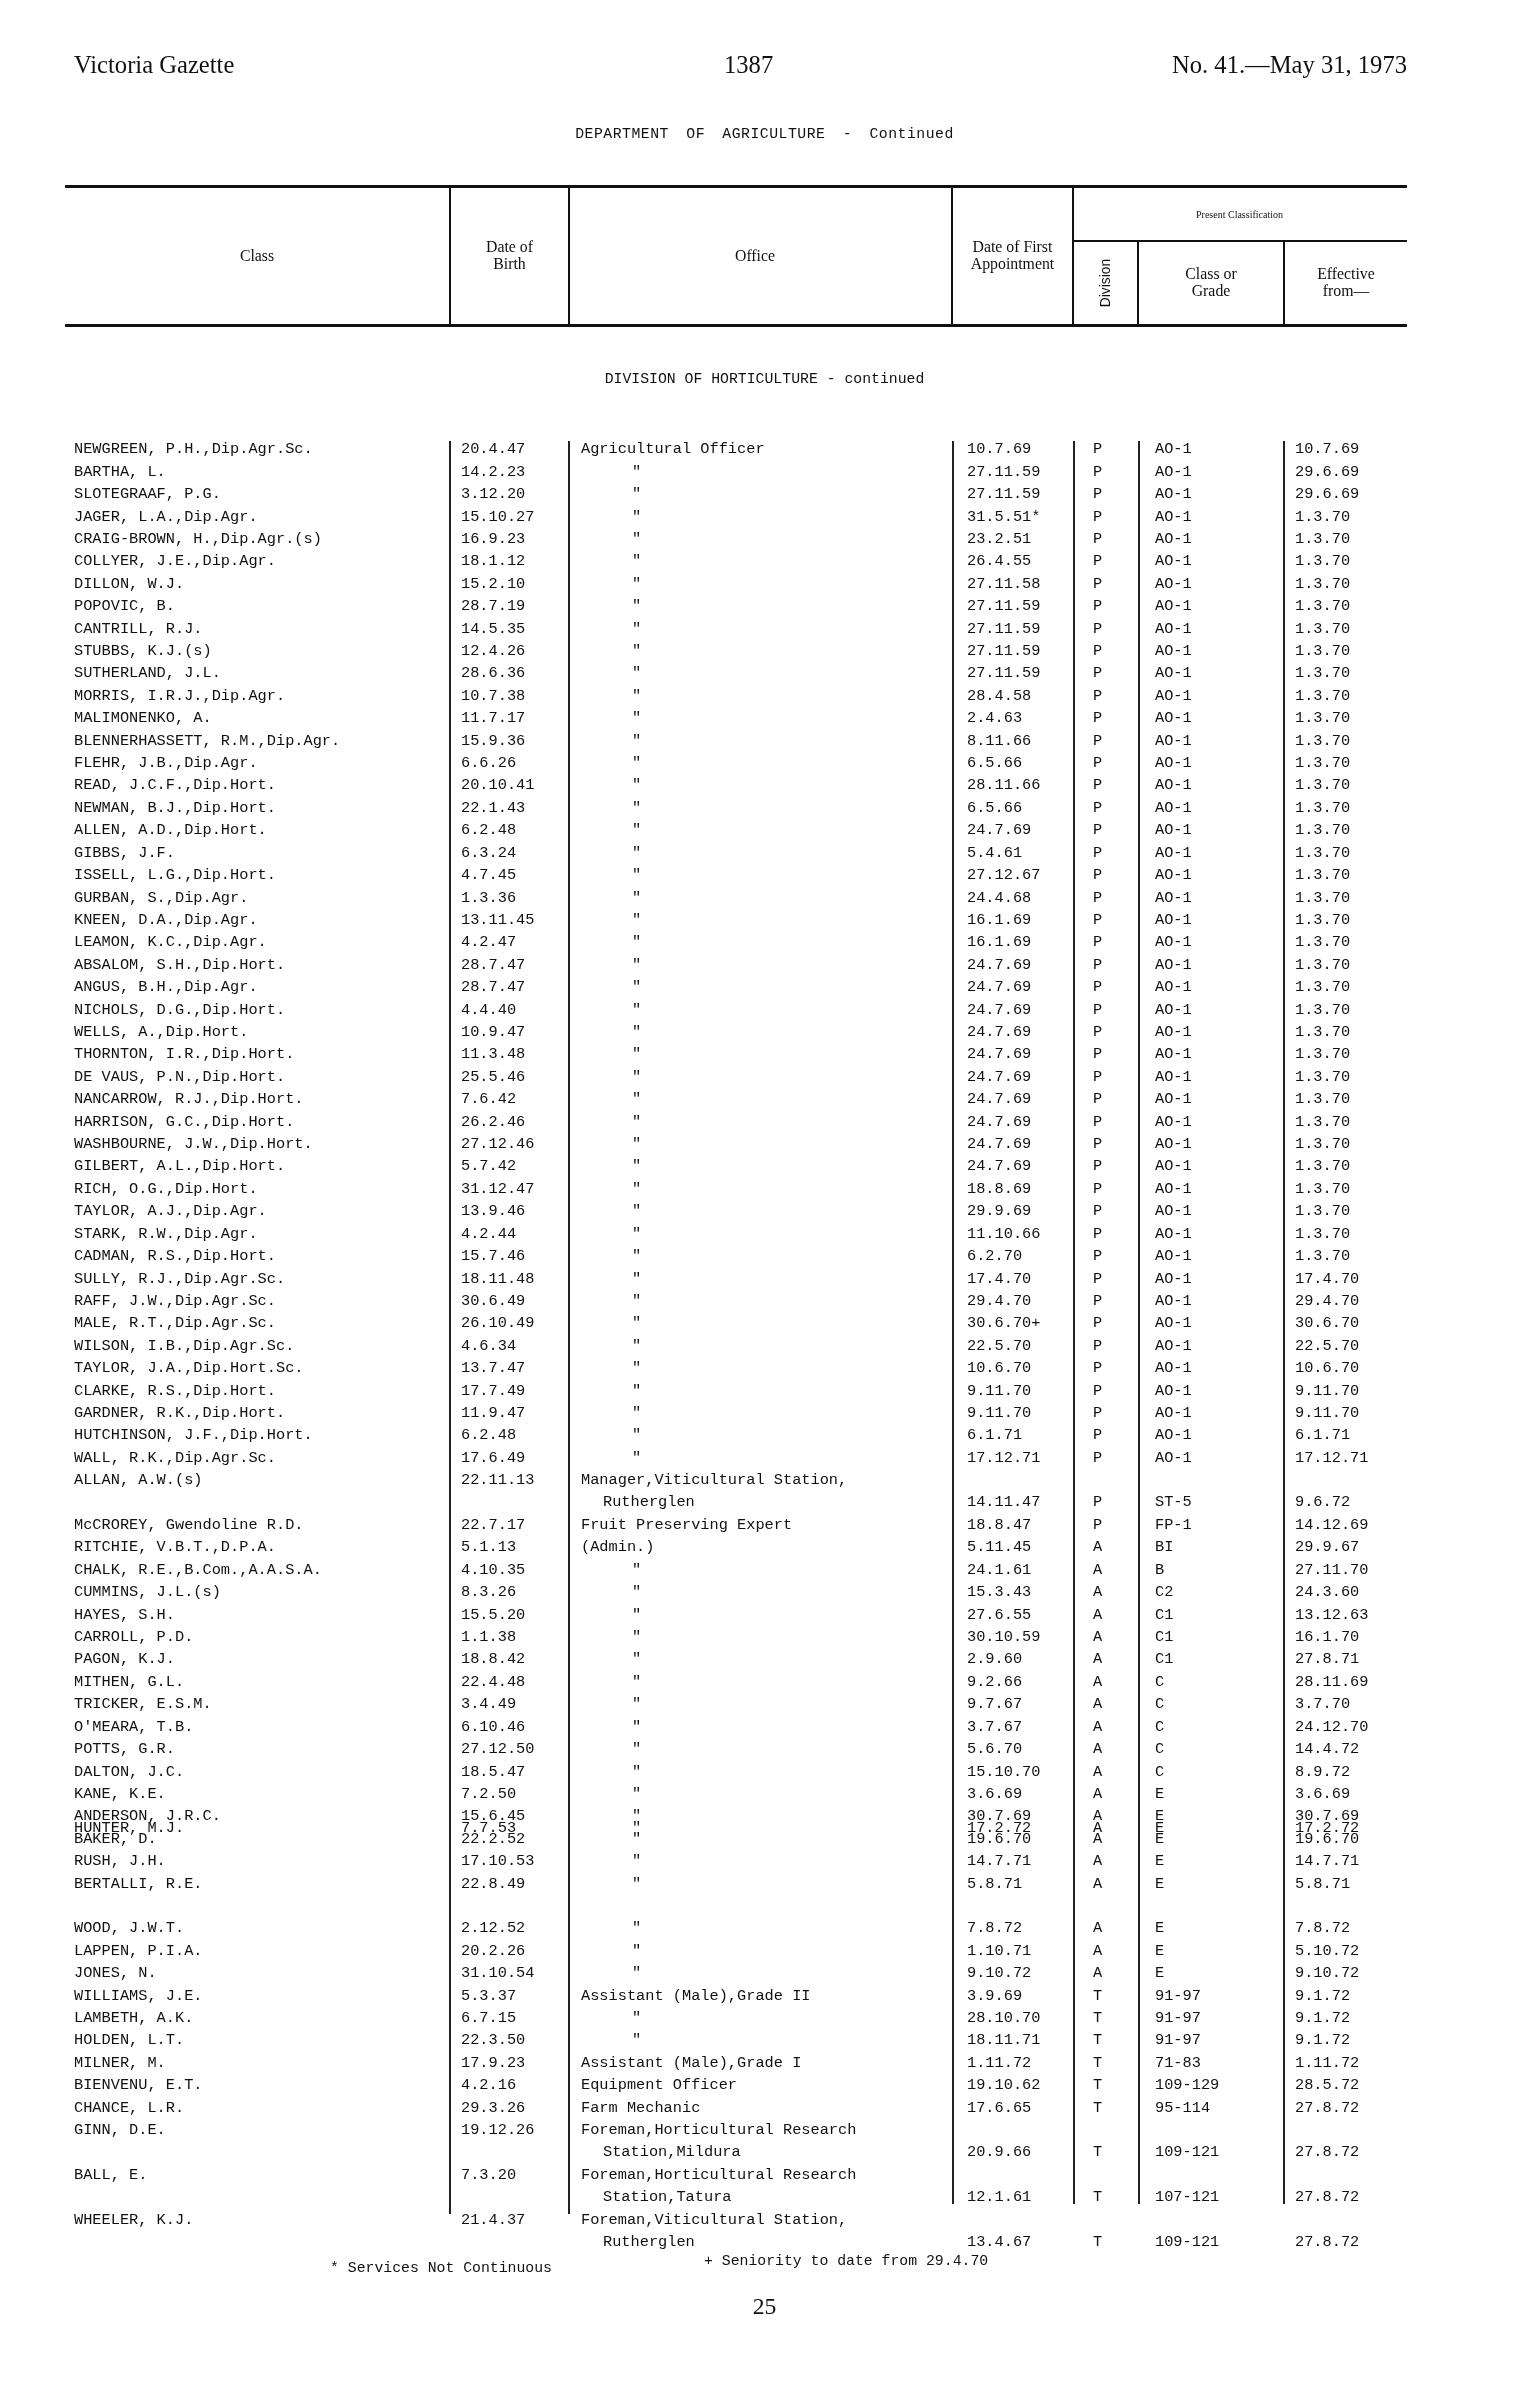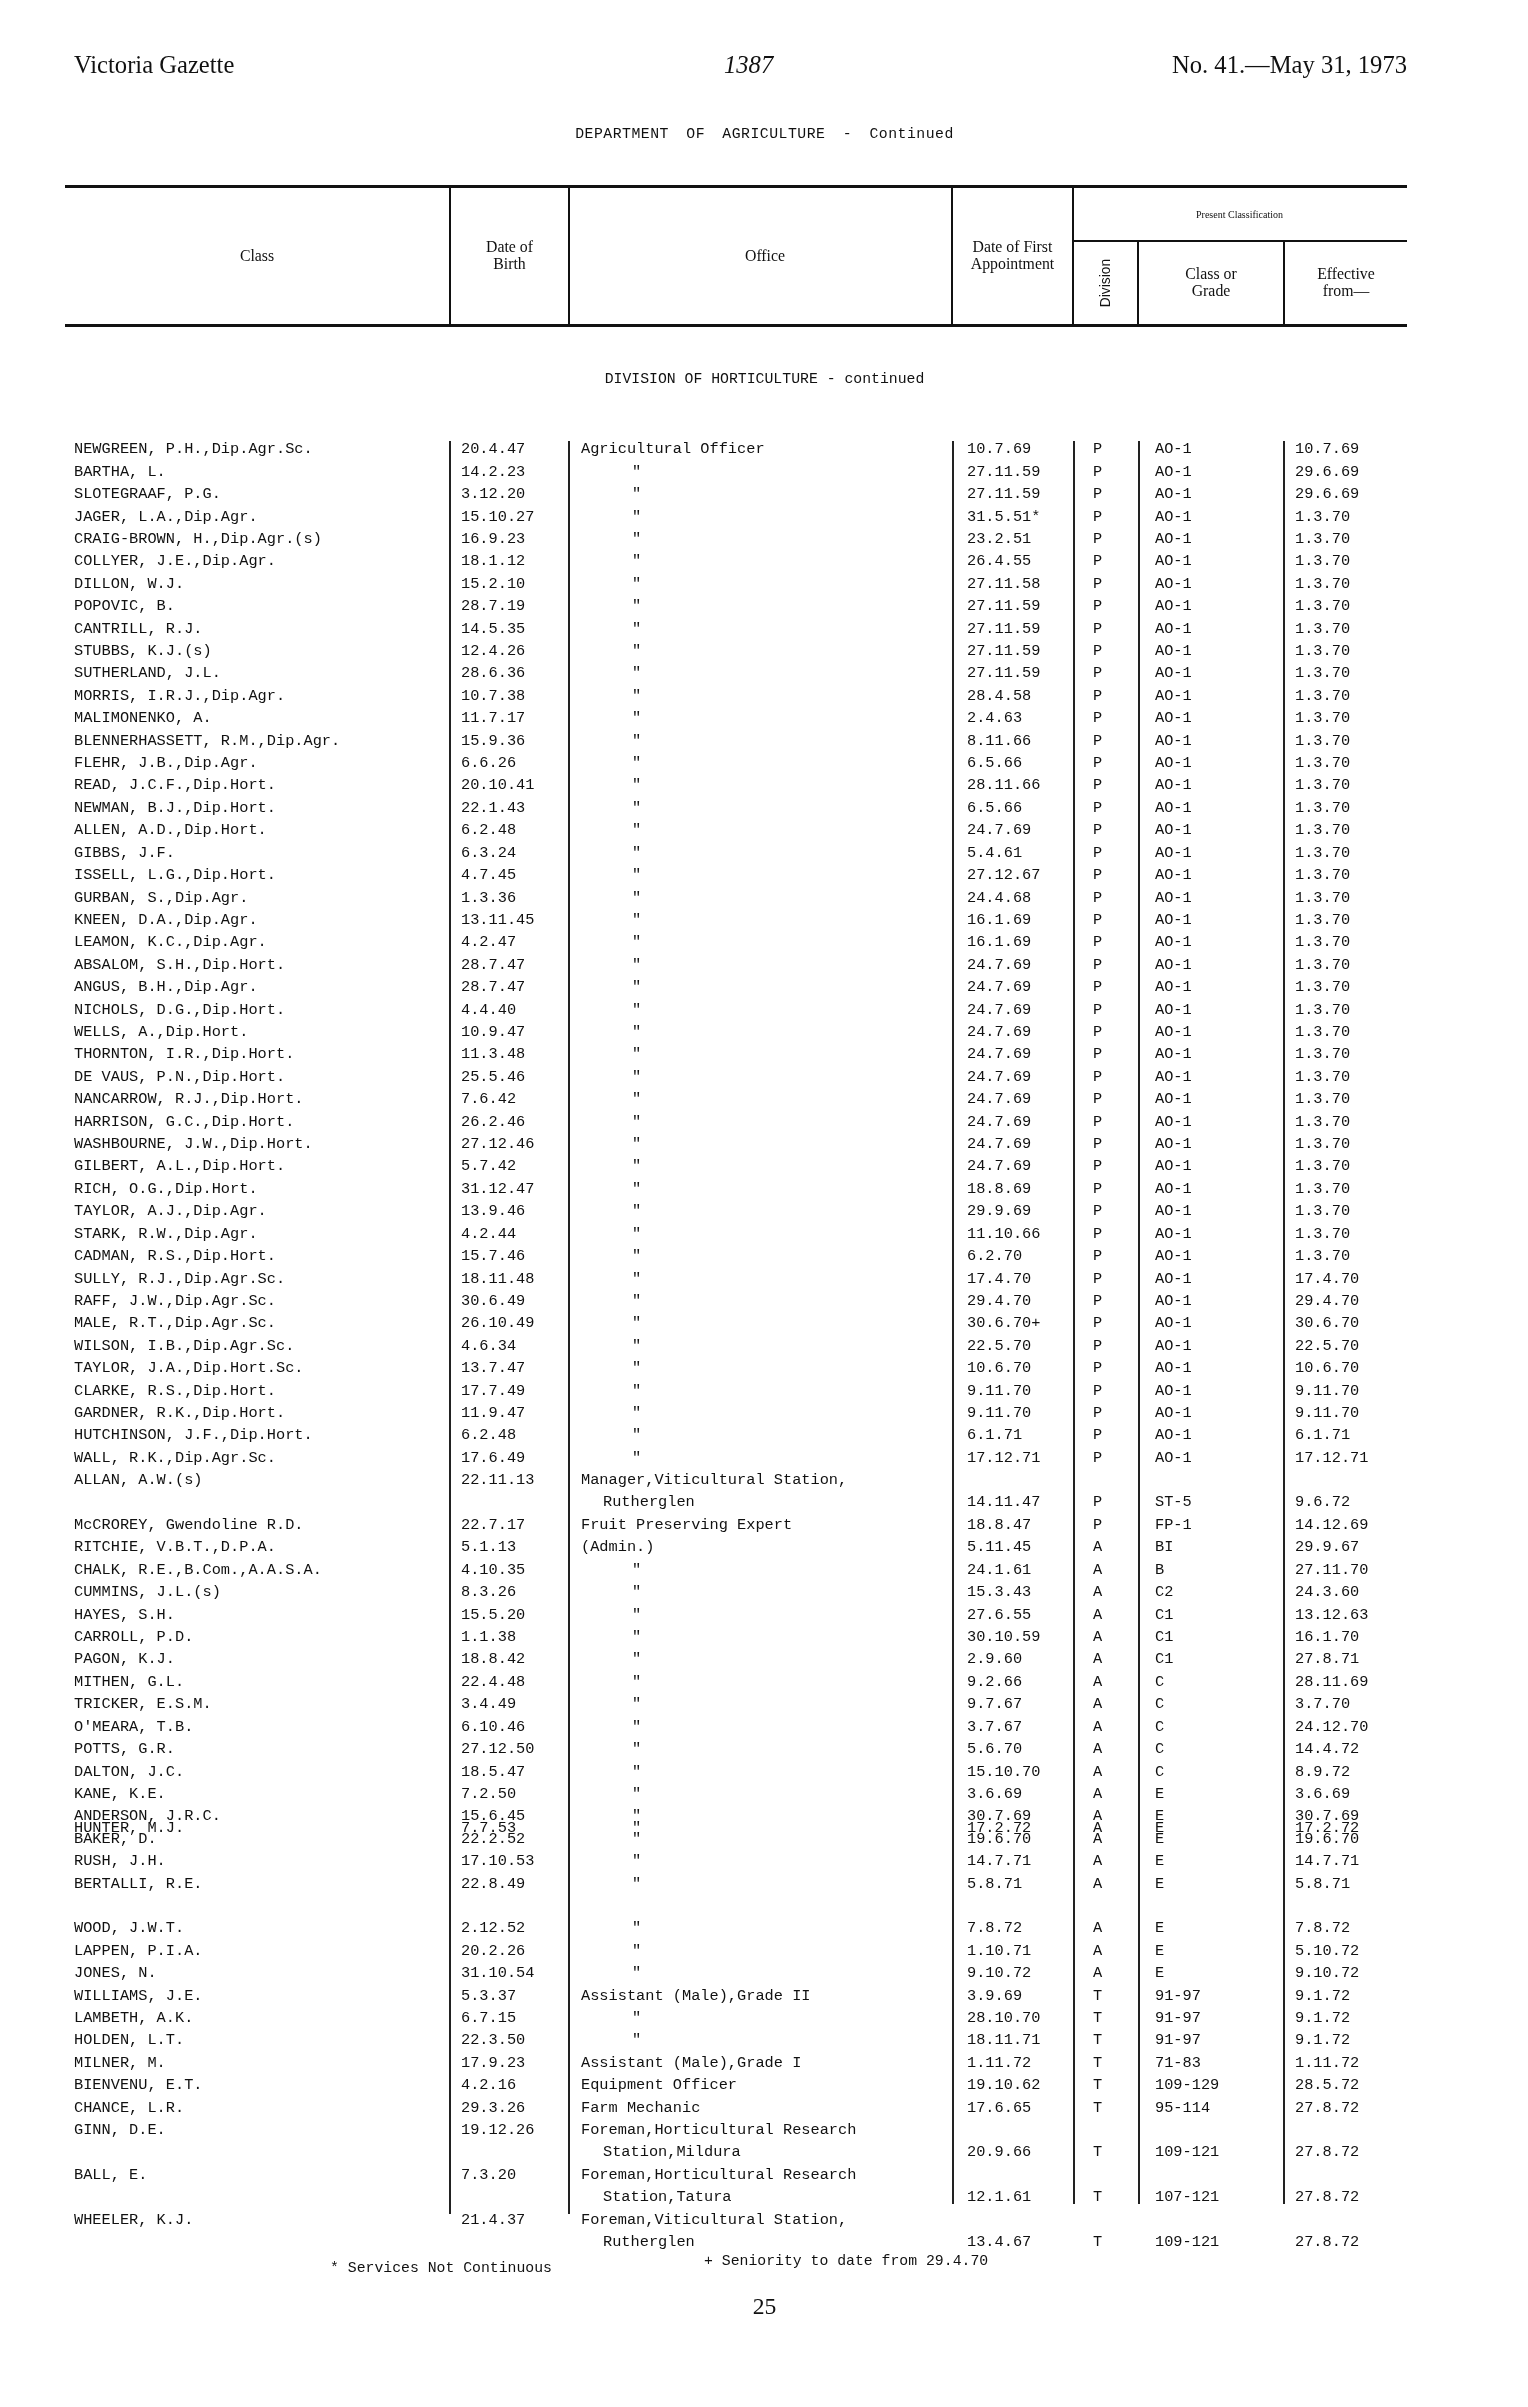--- a/index.html
+++ b/index.html
@@ -1,20 +1,20 @@
 <!DOCTYPE html>
 <html><head>
 <meta charset="utf-8">
 <style>
   html, body { margin:0; padding:0; background:#ffffff; }
   body { width:1529px; height:2408px; position:relative; color:#111; overflow:hidden; }
   .serif { font-family: "Liberation Serif", "DejaVu Serif", serif; }
   .mono { font-family: "Liberation Mono", "DejaVu Sans Mono", monospace; }
   #hdr-left { position:absolute; left:74px; top:51px; font-size:24.6px; }
-  #hdr-center { position:absolute; left:724px; top:51px; font-size:24.6px;font-style:italic; }
+  #hdr-center { position:absolute; left:724px; top:51px; font-size:24.6px; }
   #hdr-right { position:absolute; right:122px; top:51px; font-size:24.6px; }
   #dept-title { position:absolute; left:0; width:1529px; top:126px; text-align:center; font-size:14.8px; letter-spacing:0.5px; word-spacing:7.9px; }
   #thead { position:absolute; left:65px; top:185px; width:1342px; height:136px; border-top:3px solid #111; border-bottom:3px solid #111; }
   .th { position:absolute; top:0; height:136px; font-size:15.8px; text-align:center; display:flex; align-items:center; justify-content:center; line-height:1.05; }
   .vline { position:absolute; top:0; bottom:0; border-left:2px solid #111; }
   #th-present { position:absolute; left:1007px; top:0; width:335px; height:52px; border-bottom:2px solid #111; font-size:10px; display:flex; align-items:center; justify-content:center; }
   #th-division { position:absolute; left:1007px; top:54px; width:65px; height:82px; }
   #th-division span { position:absolute; left:32.5px; top:41px; transform:translate(-50%,-50%) rotate(-90deg); font-family:"Liberation Sans","DejaVu Sans",sans-serif; font-size:13.8px; white-space:nowrap; }
   #division-title { position:absolute; left:0; width:1529px; top:371px; text-align:center; font-size:14.8px; }
   #rows { position:absolute; left:0; top:0; }
@@ -41,21 +41,21 @@
 <div id="hdr-center" class="serif">1387</div>
 <div id="hdr-right" class="serif">No. 41.—May 31, 1973</div>
 
 <div id="dept-title" class="mono">DEPARTMENT OF AGRICULTURE - Continued</div>
 
 <div id="thead">
   <div class="th serif" style="left:0;width:384px;">Class</div>
   <div class="vline" style="left:384px;"></div>
   <div class="th serif" style="left:386px;width:117px;padding:0 27.6px;box-sizing:border-box;">Date of Birth</div>
   <div class="vline" style="left:503px;"></div>
-  <div class="th serif" style="left:494px;width:412px;">Office</div>
+  <div class="th serif" style="left:484px;width:412px;">Office</div>
   <div class="vline" style="left:886px;"></div>
   <div class="th serif" style="left:888px;width:119px;padding:0 9.9px;box-sizing:border-box;">Date of First Appointment</div>
   <div class="vline" style="left:1007px;"></div>
   <div id="th-present" class="serif">Present Classification</div>
   <div id="th-division">
       <span>Division</span>
     </div>
   <div class="vline" style="left:1072px;top:54px;"></div>
   <div class="th serif" style="left:1074px;top:54px;height:82px;width:144px;padding:0 39px;box-sizing:border-box;">Class or Grade</div>
   <div class="vline" style="left:1218px;top:54px;"></div>

